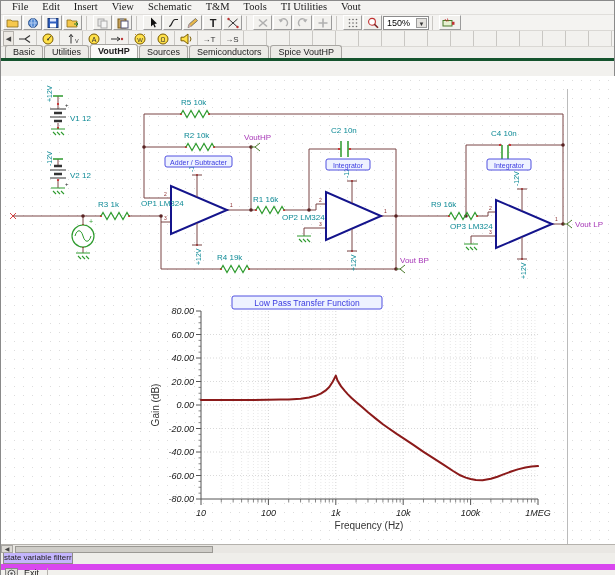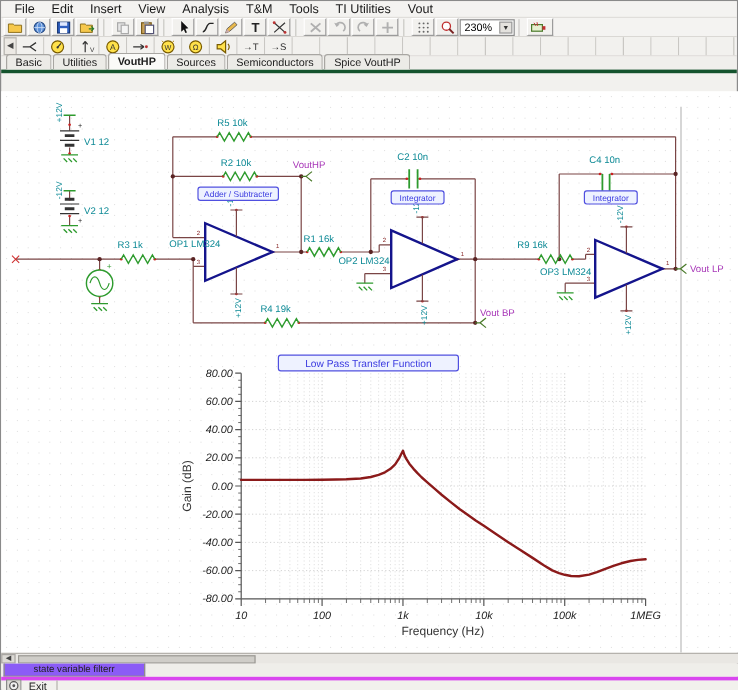--- a/index.html
+++ b/index.html
@@ -3,21 +3,21 @@
 <meta charset="utf-8">
 <style>
   * { box-sizing: border-box; margin:0; padding:0; }
   html,body { width:615px; height:575px; overflow:hidden; }
   body { font-family:"Liberation Sans", sans-serif; background:#fff; }
   .win { position:relative; width:615px; height:575px; border:1px solid #8a8a8a; background:#f2f1ee; }
 
   .titlebar { height:15px; background:linear-gradient(#f6b132,#ee9e0e); display:flex; align-items:center; padding:0 4px; gap:4px; }
   .titlebar .ttext { font-size:10px; font-weight:bold; color:#30240a; white-space:nowrap; }
 
-  .menubar { height:14px; background:#f4f3f1; display:flex; align-items:center; padding-left:4px; border-bottom:1px solid #e0dedb; }
+  .menubar { height:14px; background:#f4f3f1; display:flex; align-items:flex-start; padding-left:4px; border-bottom:1px solid #e0dedb;font-family:Liberation Serif, serif; }
   .menubar span { font-size:10.5px; color:#1a1a1a; padding:0 7px; }
 
   .toolbar { height:16px; background:#f4f3f1; display:flex; align-items:center; padding-left:2px; border-bottom:1px solid #dad8d4; }
   .tbtn { width:19px; height:15px; margin-right:1px; background:#f2f1ee; border:1px solid; border-color:#ffffff #9b9b9b #9b9b9b #ffffff; display:flex; align-items:center; justify-content:center; }
   .tsep { width:4px; height:14px; border-left:1px solid #c9c7c3; margin:0 3px; }
   .combo { width:46px; height:14px; background:#fff; border:1px solid #8c8c8c; display:flex; align-items:center; font-size:9px; padding-left:3px; position:relative; }
   .combo .arrow { position:absolute; right:1px; top:1px; width:11px; height:10px; background:#e4e2de; border:1px solid #9b9b9b; font-size:6px; line-height:10px; text-align:center; color:#333; }
 
   .ctbtn { width:23px; height:15px; background:#f2f1ee; border-right:1px solid #c9c7c3; display:flex; align-items:center; justify-content:center; }
   .scrollleft { width:11px; height:15px; background:#ece9e4; border:1px solid #b5b2ad; font-size:7px; line-height:13px; text-align:center; color:#444; }
@@ -28,23 +28,23 @@
 
   .canvas { position:absolute; left:0; top:75px; width:615px; height:468px; background:#fff;
     background-image:radial-gradient(circle, #dcdcdc 0.6px, rgba(0,0,0,0) 0.8px); background-size:9px 9px; }
   .canvas svg { position:absolute; left:0; top:0; }
 
   .hscroll { position:absolute; left:0; top:543px; width:615px; height:9px; background:#e9e7e3; border-top:1px solid #b5b2ad; display:flex; }
   .hbtn { width:12px; height:8px; background:#dcdad5; border:1px solid #a8a6a2; font-size:6px; line-height:7px; text-align:center; color:#444; }
   .hthumb { position:absolute; left:14px; top:1px; width:198px; height:7px; background:#cfcdc8; border:1px solid #9b9994; }
 
   .sheetrow { position:absolute; left:0; top:552px; width:615px; height:11px; background:#efeeea; }
-  .sheettab { position:absolute; left:2px; top:0; height:11px; padding:0 24px; background:#8b5cf6; border:1px solid #8f8d89; border-top:none; font-size:8px; line-height:10px; color:#222; }
-
-  .bottombar { position:absolute; left:0; top:563px; width:615px; height:12px; background:#f2f1ed; border-top:3px solid #d946ef; display:flex; align-items:center; }
+  .sheettab { position:absolute; left:2px; top:0; height:11px; padding:0 0; background:#c4b5fd; border:1px solid #8f8d89; border-top:none; font-size:8px; line-height:10px; color:#222; }
+
+  .bottombar { position:absolute; left:0; top:563px; width:615px; height:12px; background:#f2f1ed; border-top:6px solid #d946ef; display:flex; align-items:center; }
   .bottombar .exitlbl { font-size:9px; color:#222; margin-left:6px; }
   .bbsep { width:1px; height:10px; background:#b5b2ad; margin-left:8px; }
 
   .watermark { position:absolute; right:13px; bottom:7px; font-size:19px; color:#90cc90; opacity:0.8; letter-spacing:0.5px; z-index:20; }
 
   text { font-family:"Liberation Sans", sans-serif; }
   .lblteal { fill:#0e8a96; font-size:8px; }
   .lblteal7 { fill:#0e8a96; font-size:7px; }
   .lblmag { fill:#a838b8; font-size:8px; }
   .blockbox { fill:#eef2ff; stroke:#5050e0; stroke-width:1; }
@@ -57,21 +57,21 @@
 <body>
 
 <div class="win">
 
 
   <div class="menubar">
     <span>File</span>
     <span>Edit</span>
     <span>Insert</span>
     <span>View</span>
-    <span>Analysis</span>
+    <span>Schematic</span>
     <span>T&amp;M</span>
     <span>Tools</span>
     <span>TI Utilities</span>
     <span>Vout</span>
   </div>
 
   <div class="toolbar">
     <div class="tbtn">
         <svg width="14" height="12">
           <path d="M1,10 L1,3 5,3 6,4 12,4 12,10 Z" fill="#f6c84c" stroke="#8a6d1a" stroke-width="0.8"></path>
@@ -179,21 +179,21 @@
           </g>
         </svg>
       </div>
     <div class="tbtn">
         <svg width="14" height="12">
           <circle cx="6" cy="4.8" r="3.4" stroke="#c03030" fill="#fff" stroke-width="1.1"></circle>
           <line x1="8.4" y1="7.2" x2="12" y2="10.8" stroke="#7a2222" stroke-width="1.6"></line>
         </svg>
       </div>
     <div class="combo">
-      <span>230%</span>
+      <span>150%</span>
       <span class="arrow">▼</span>
     </div>
     <div class="tsep"></div>
     <div class="tbtn" style="width:22px">
         <svg width="18" height="12">
           <rect x="2" y="3.5" width="9" height="5.5" fill="#e6f0d0" stroke="#4a7a2a"></rect>
           <rect x="11" y="4.8" width="2.5" height="3" fill="#c03030"></rect>
           <path d="M4,2 l1.5,2.5 M6.5,1.5 l0.5,3" stroke="#c03030" stroke-width="0.8"></path>
         </svg>
       </div>

